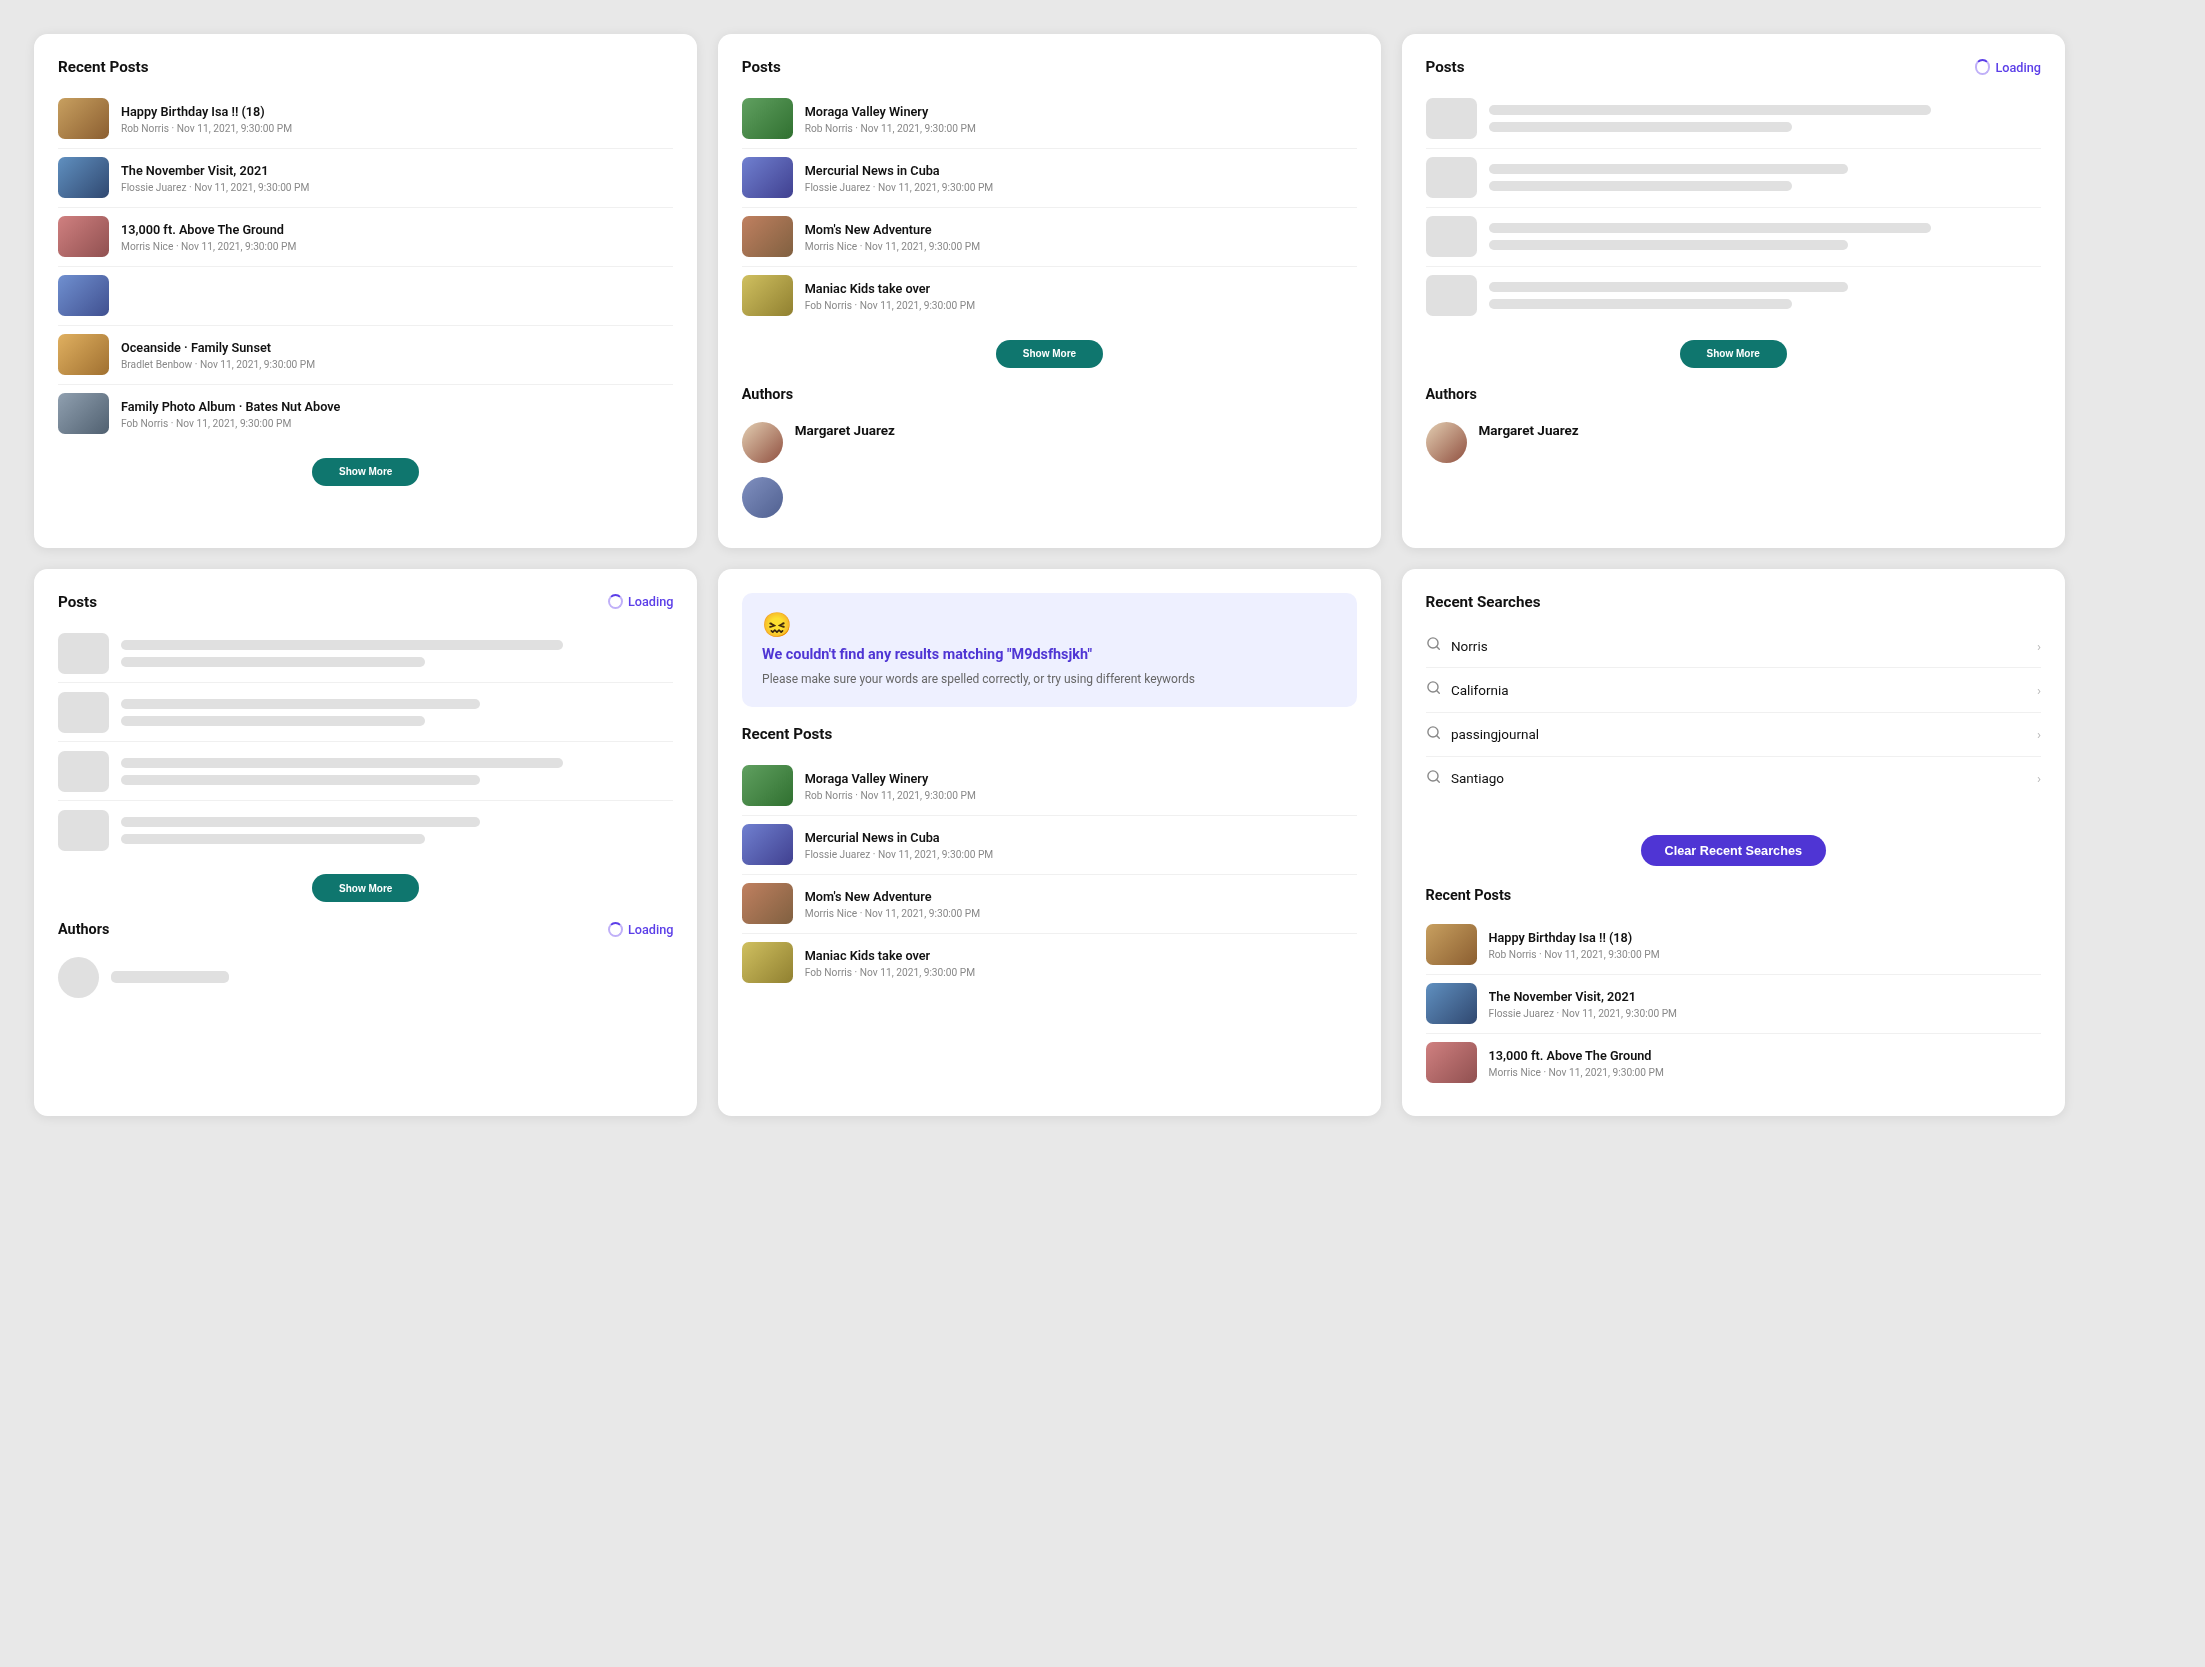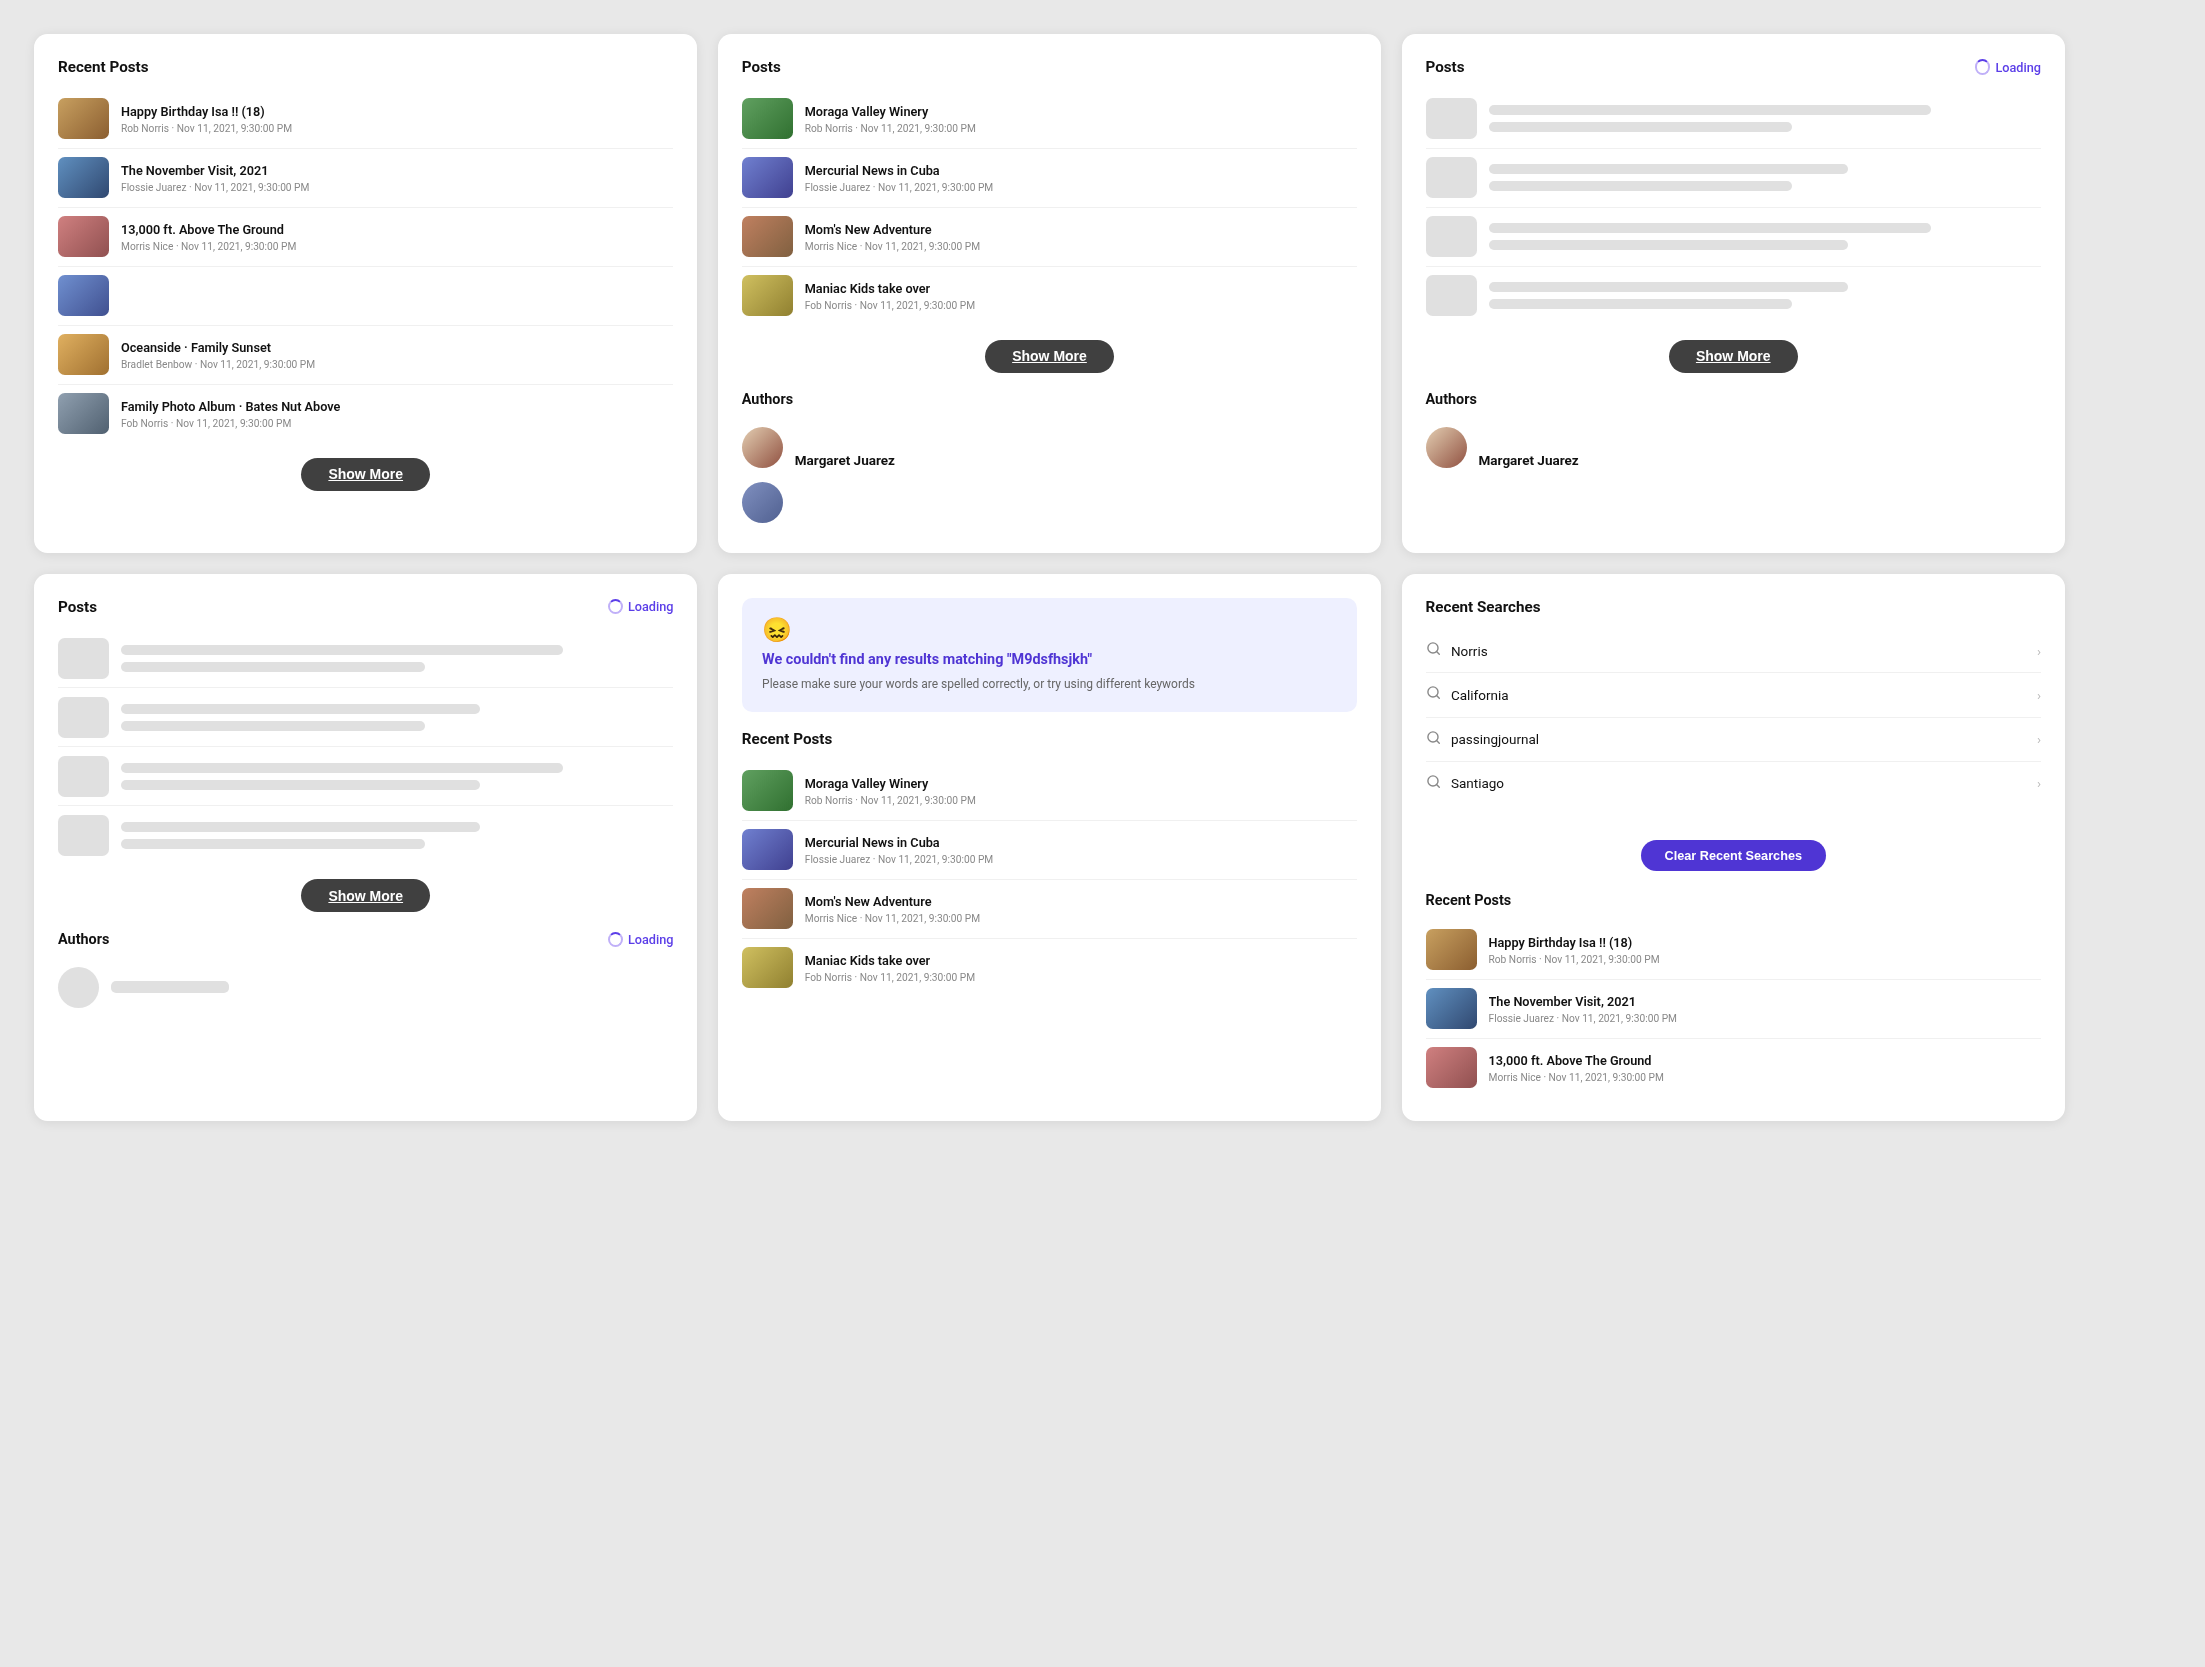--- a/index.html
+++ b/index.html
@@ -100,42 +100,41 @@
       margin-top: 2.5px;
     }
 
     
     .show-more-wrap {
       display: flex;
       justify-content: center;
       margin-top: 15.2px;
     }
     .btn-show-more {
-      background: #404040;
+      background: #0f766e;
       color: #fff;
       border: none;
       border-radius: 20.3px;
       padding: 8.5px 27px;
-      font-size: 14px;
+      font-size: 10px;
       font-weight: 600;
       cursor: pointer;
-      text-decoration: underline;
     }
 
     
     .section-title {
       font-size: 14.4px;
       font-weight: 700;
       color: #111;
       margin-top: 18.6px;
       margin-bottom: 12px;
     }
     .author-item {
       display: flex;
-      align-items: flex-end;
+      align-items: flex-start;
       gap: 12px;
       padding: 6.8px 0;
     }
     .author-avatar {
       width: 41px;
       height: 41px;
       border-radius: 50%;
       flex-shrink: 0;
       overflow: hidden;
     }

